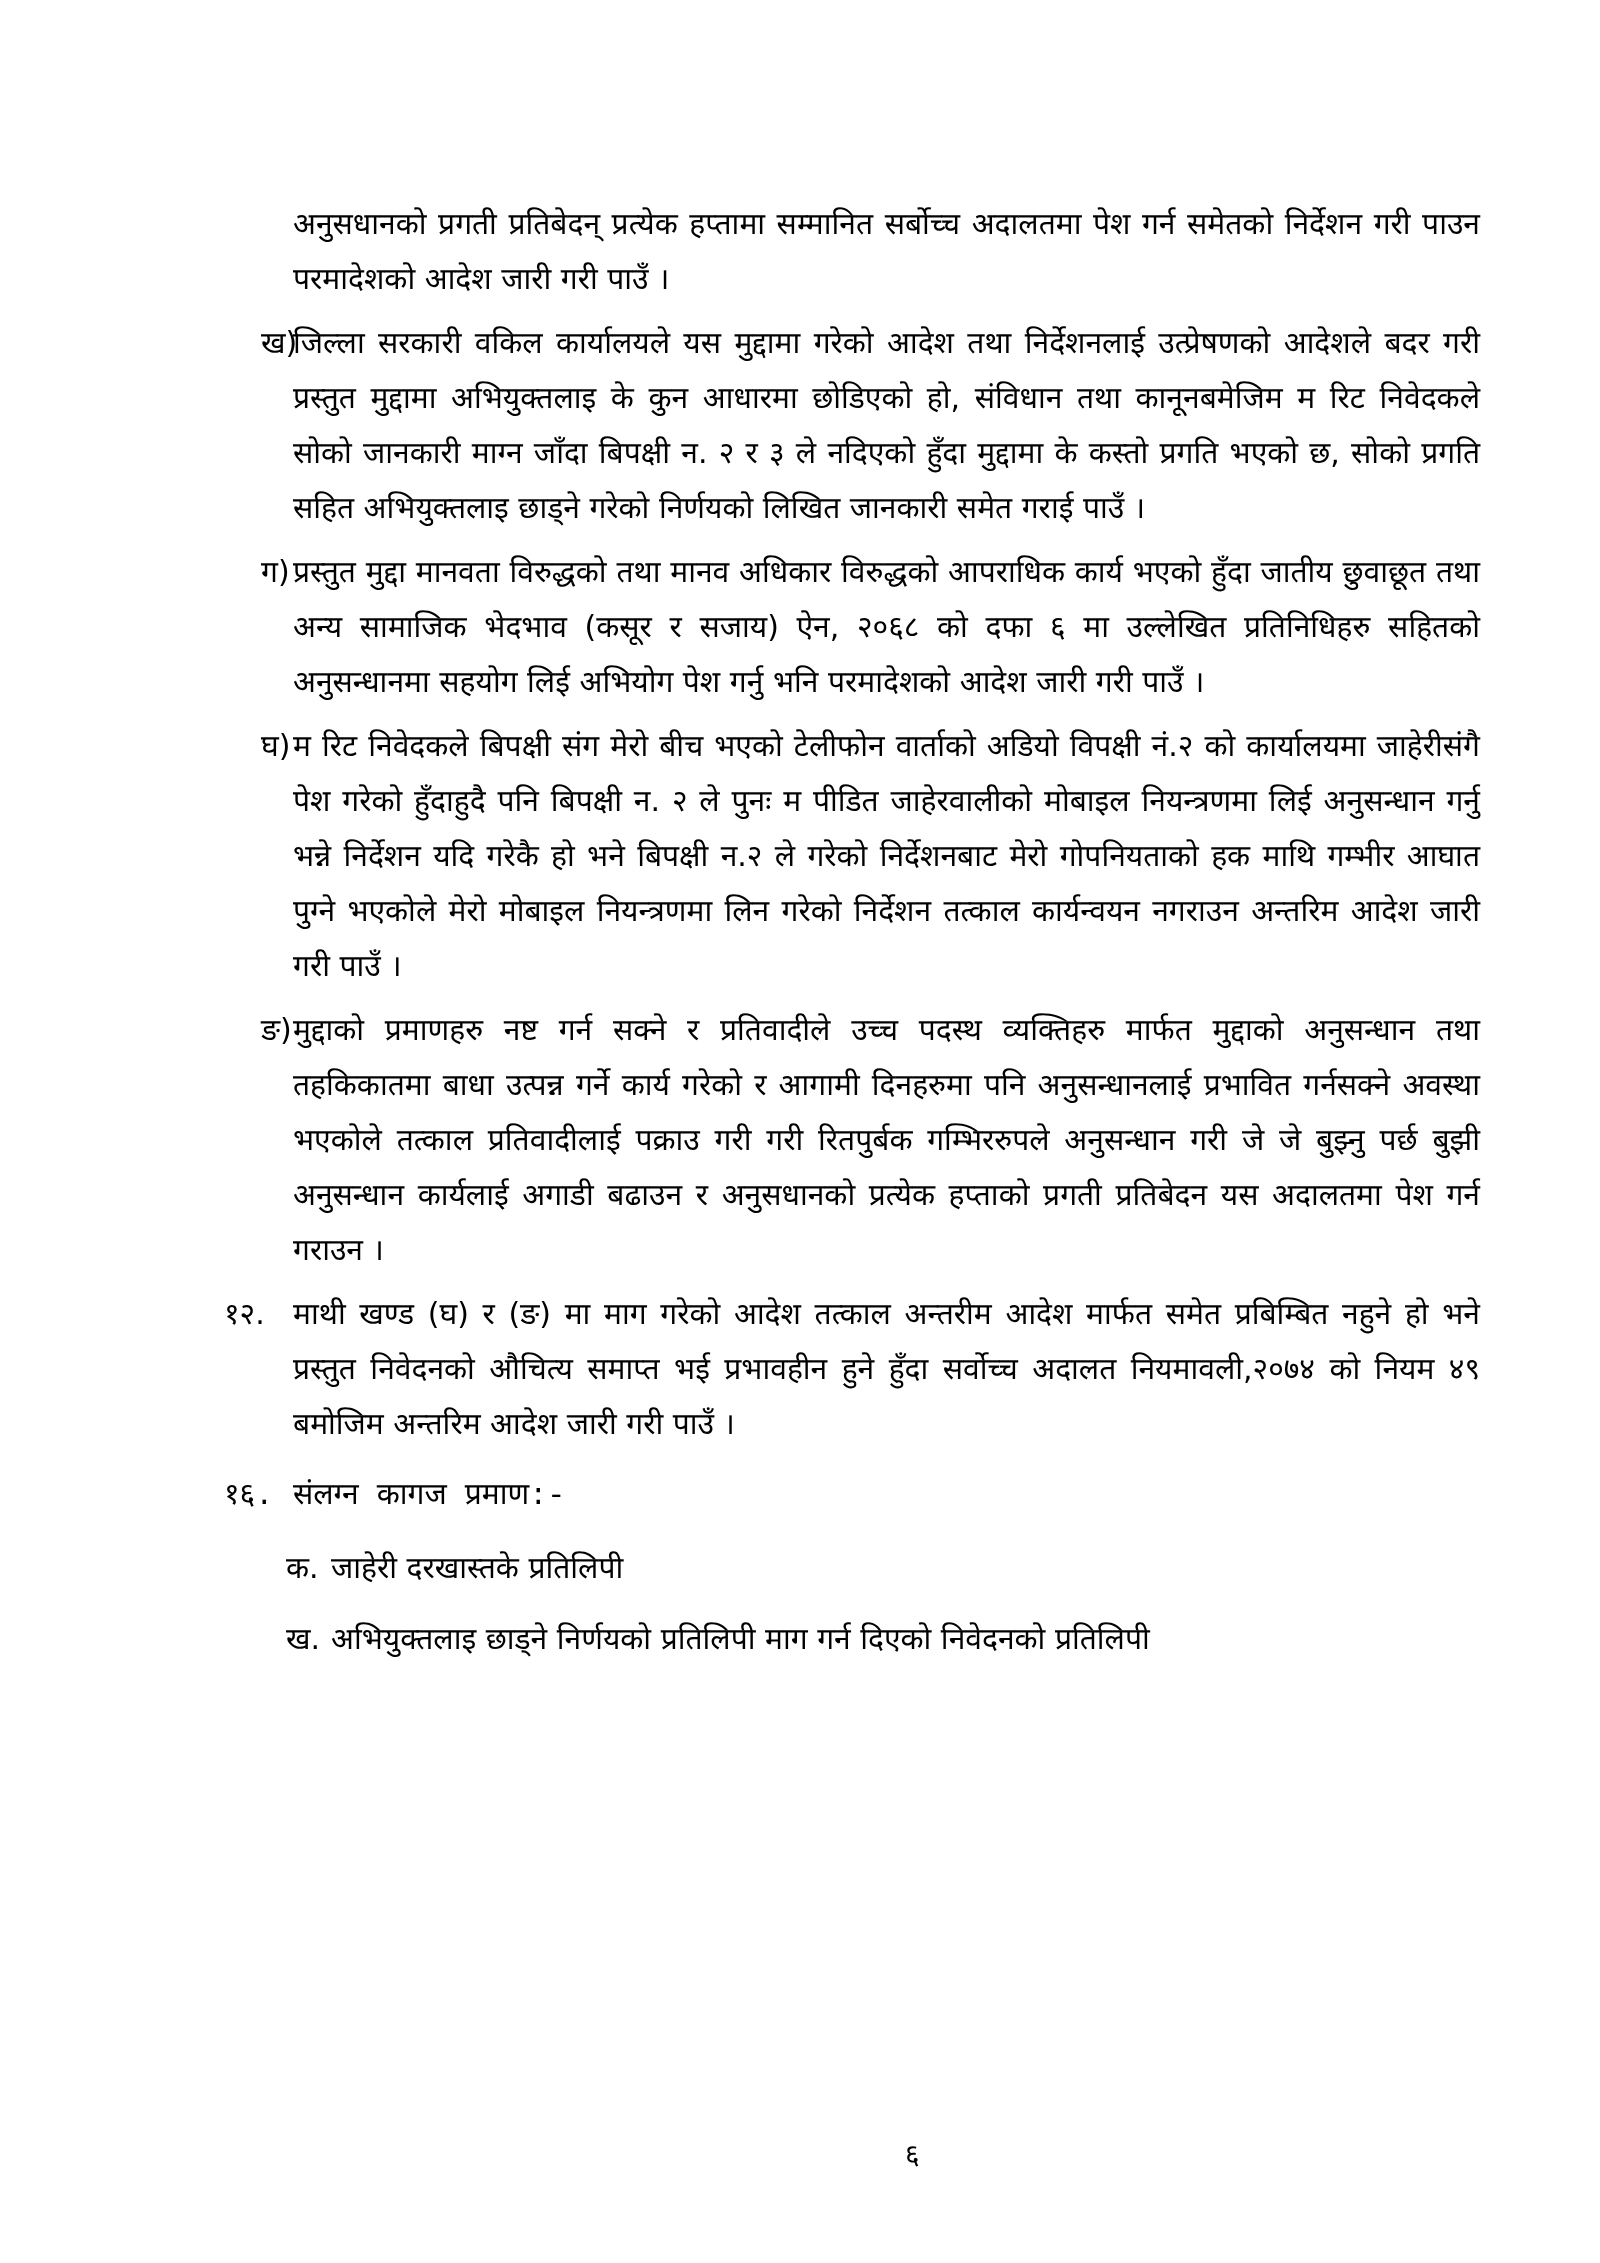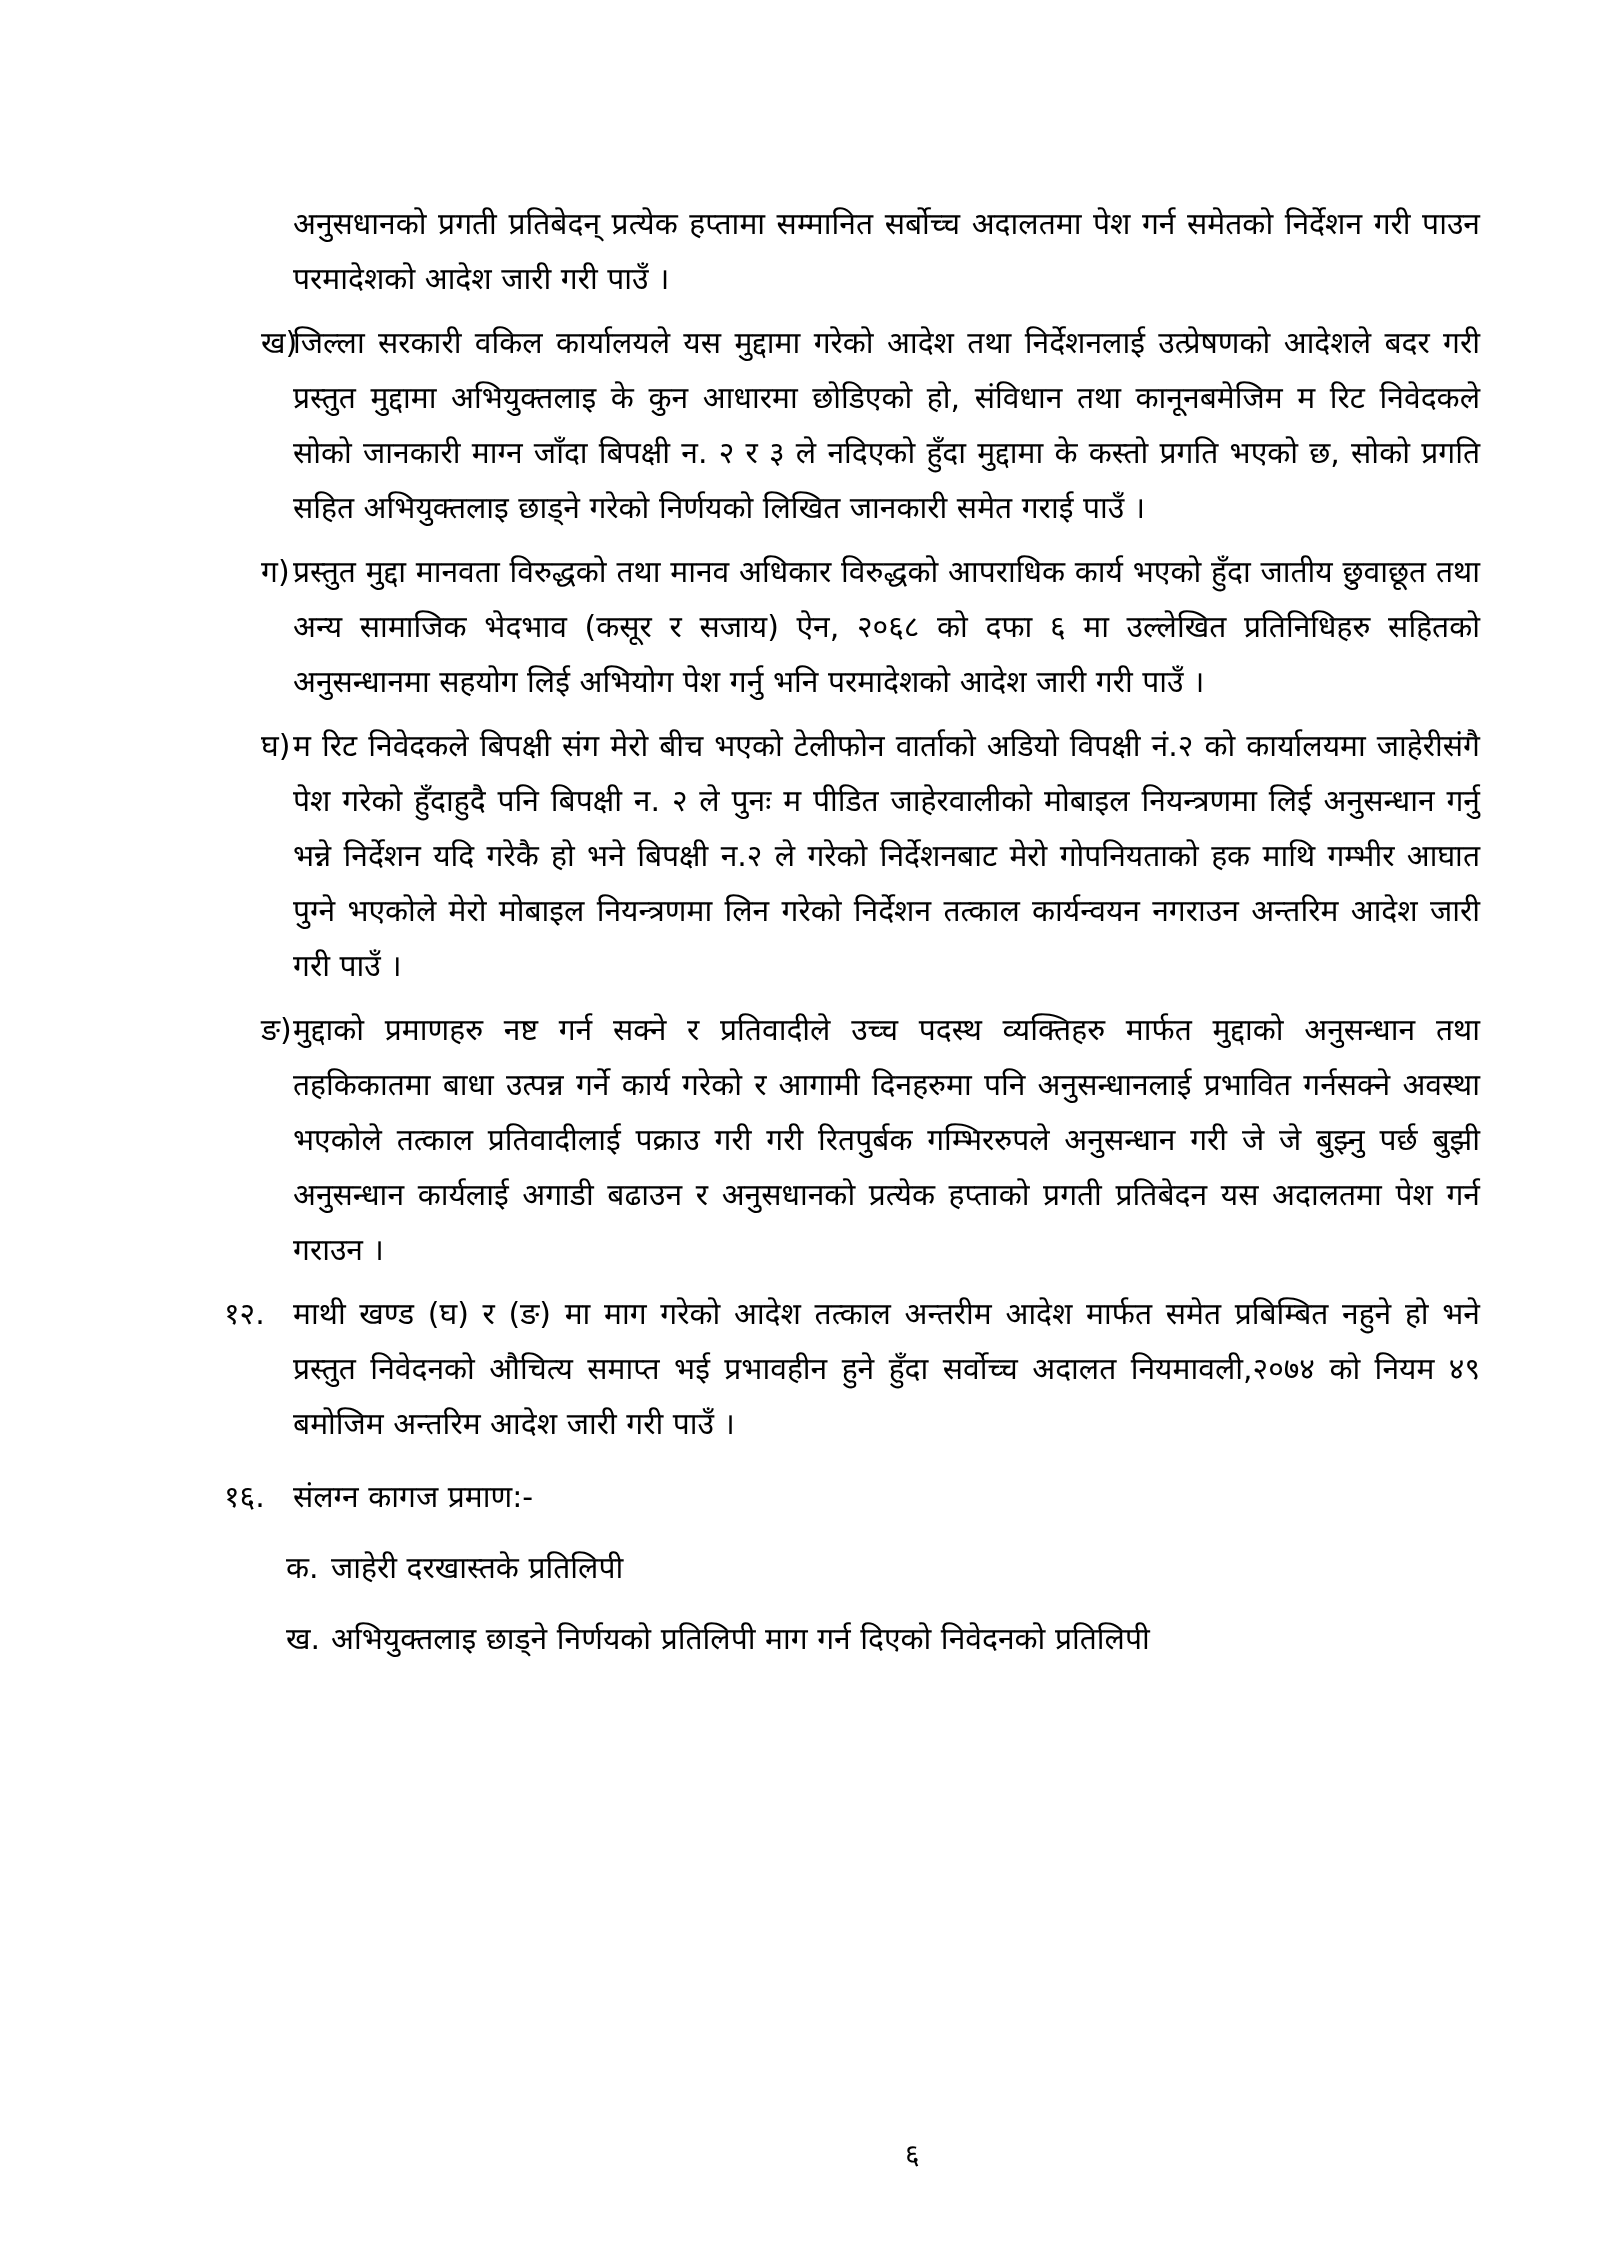--- a/index.html
+++ b/index.html
@@ -45,21 +45,21 @@
   .level-cont { margin-left: 265px; }
   
   .level-letter { margin-left: 233px; }
   .level-letter .label { width: 32px; }
   
   .level-num { margin-left: 196px; }
   .level-num .label { width: 69px; }
   
   .level-sub { margin-left: 258px; margin-top: 16px; }
   .level-sub .label { width: 45px; }
-  .gap-before { margin-top: 18px; }
+  .gap-before { margin-top: 18px; font-family: Liberation Mono, monospace; }
   .page-number {
     position: absolute;
     left: 905px;
     top: 2138px;
     font-size: 28px;
     line-height: 34px;
   }
 </style>
 </head>
 <body>

